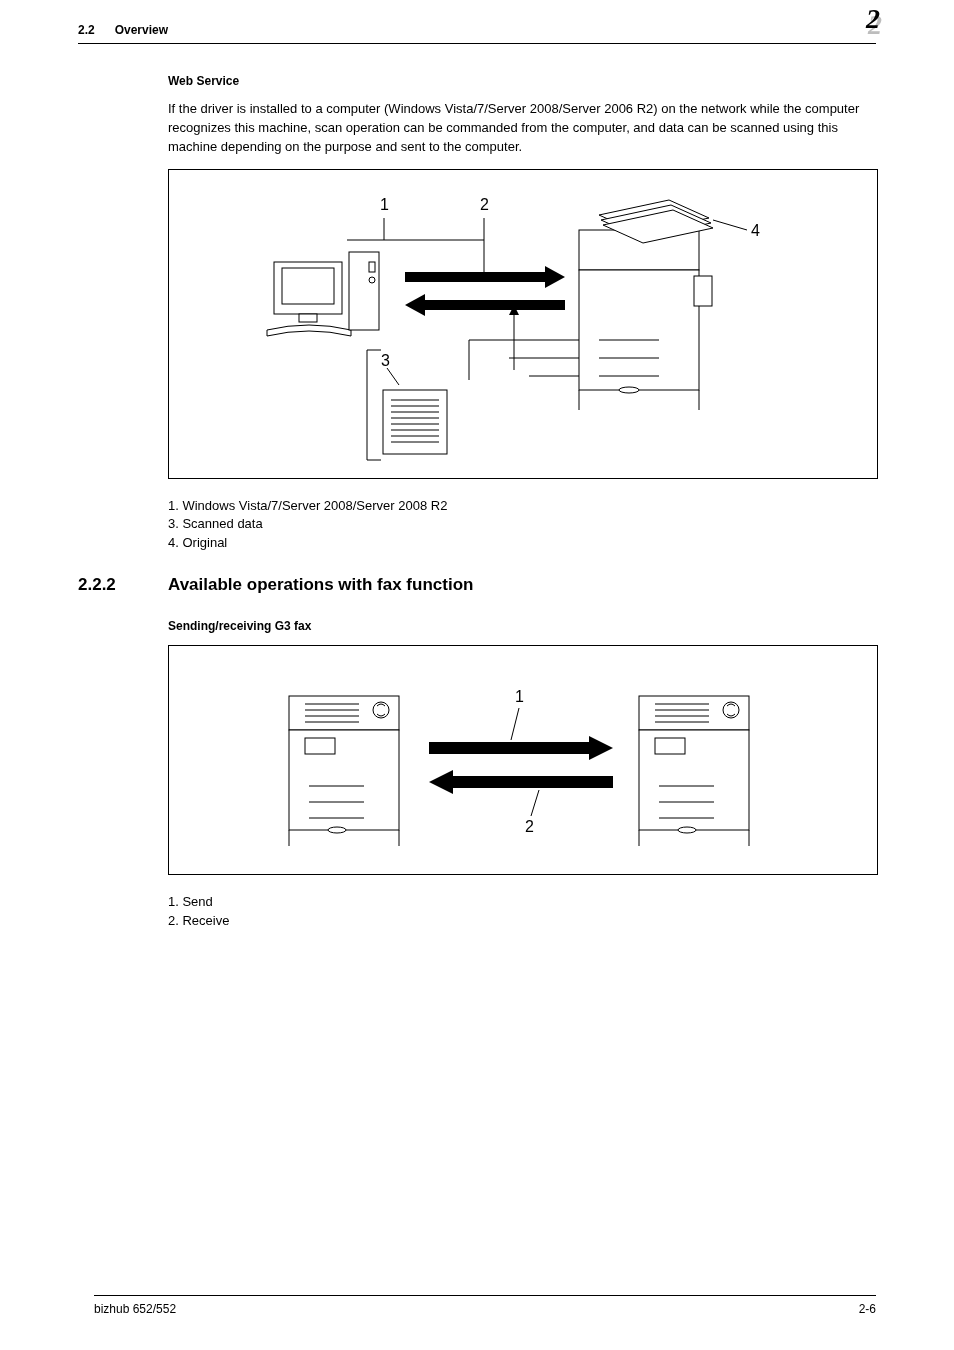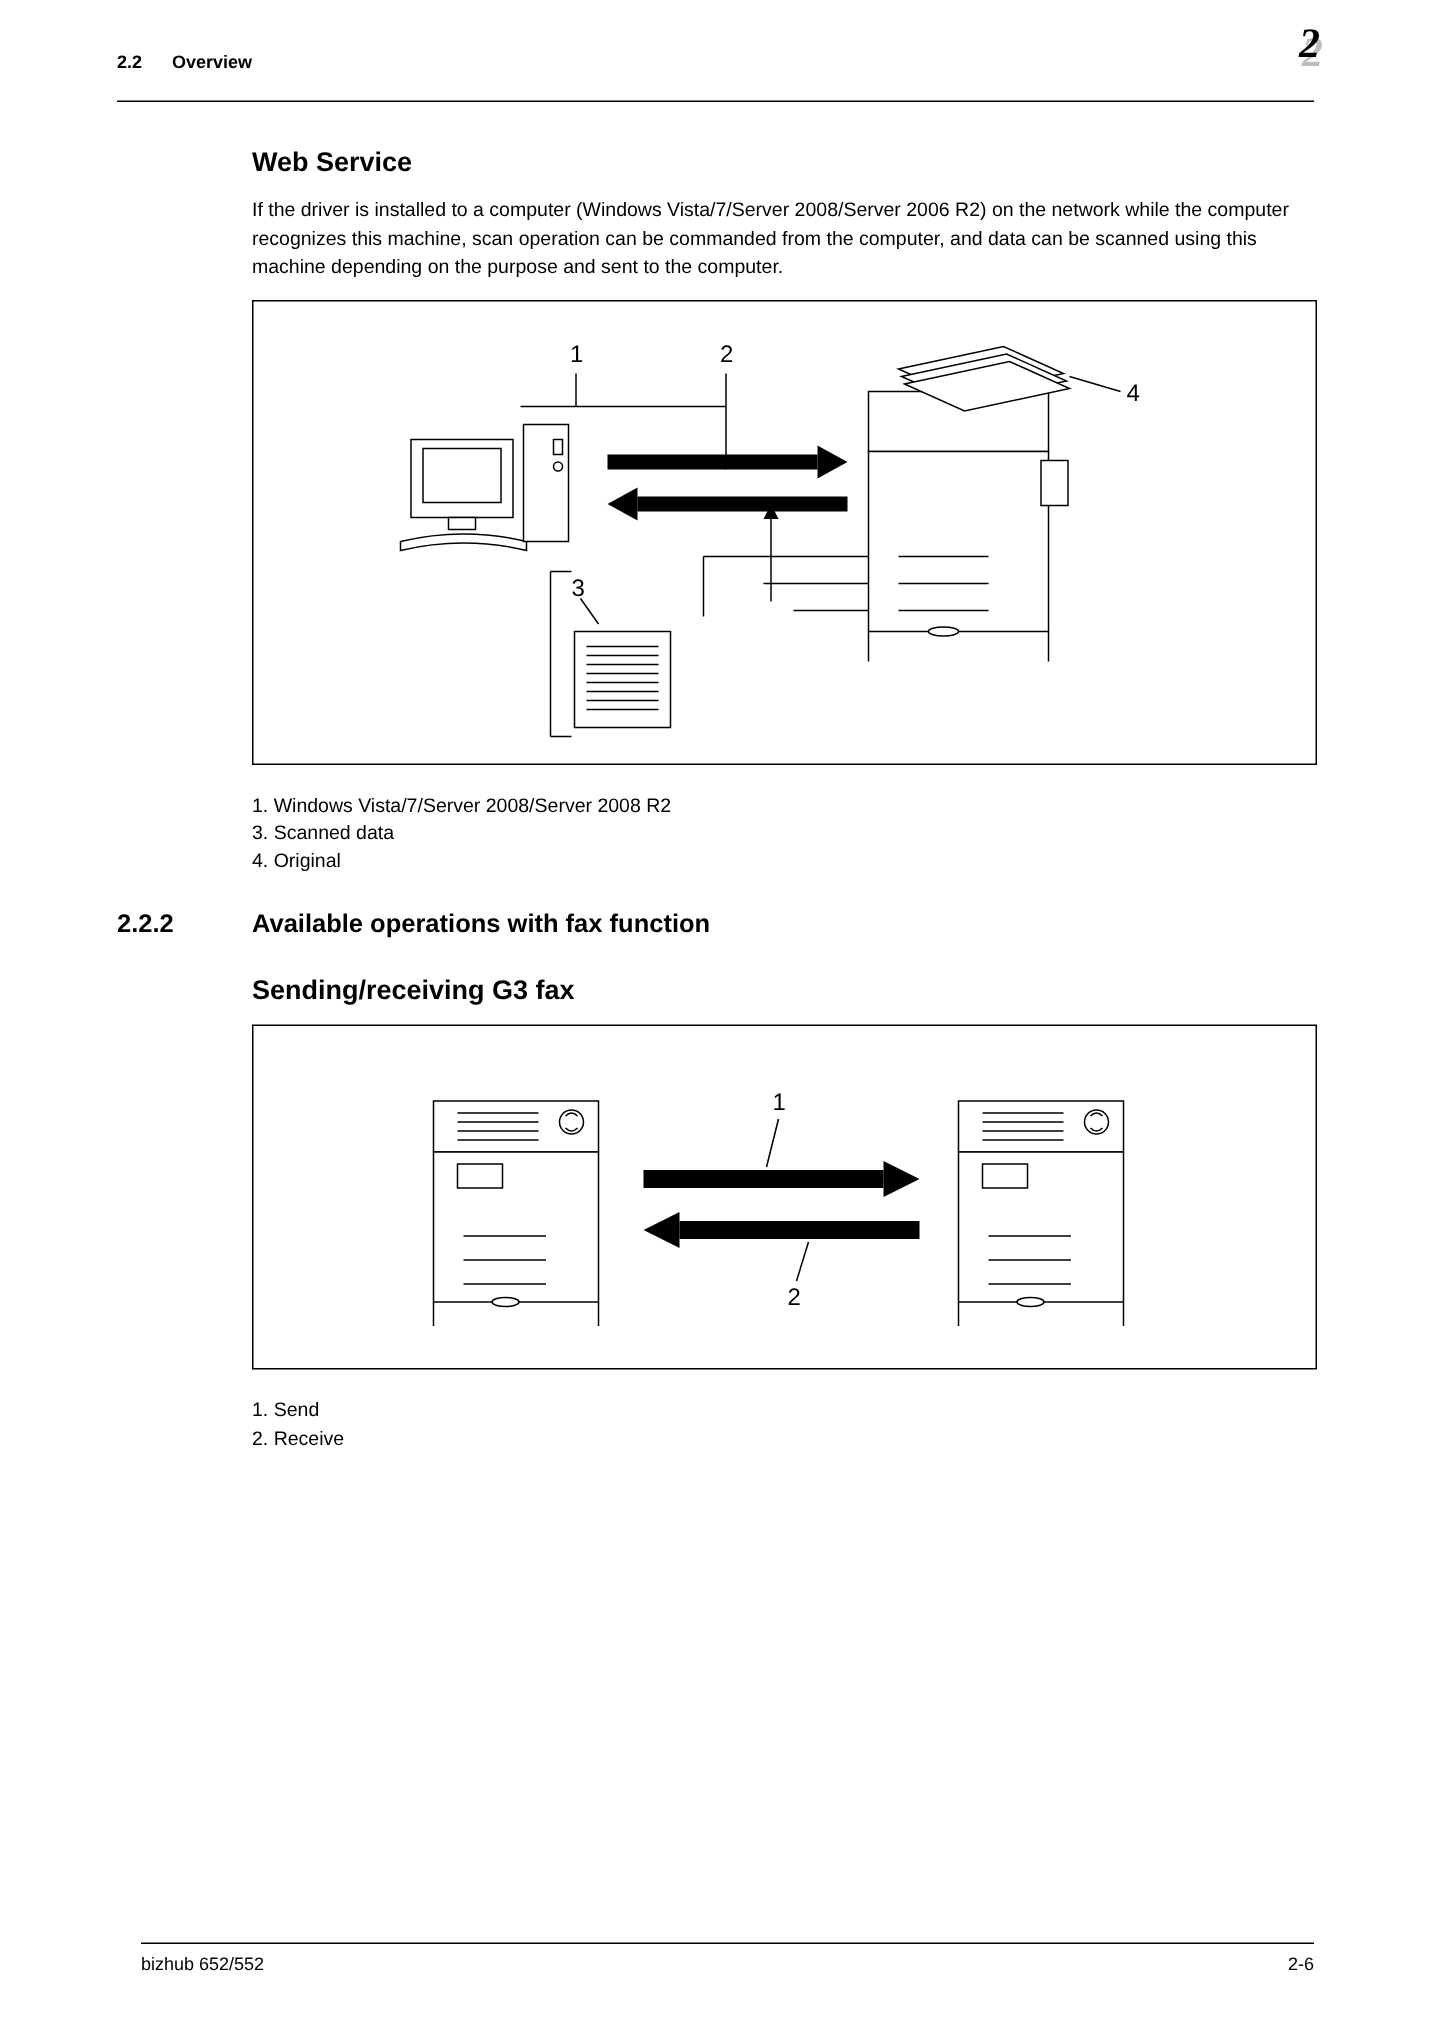--- a/index.html
+++ b/index.html
@@ -1,25 +1,25 @@
 <!DOCTYPE html>
 <html><head>
 <meta charset="utf-8">
 <style>
   * { box-sizing: border-box; margin: 0; padding: 0; }
   html, body { width: 954px; height: 1350px; background: #ffffff; font-family: Arial, Helvetica, sans-serif; color: #000; }
   .page { position: relative; width: 954px; height: 1350px; padding: 0 78px; }
-  .header { display: flex; justify-content: space-between; align-items: flex-end; height: 68px; border-bottom: 1px solid #000; padding-bottom: 19px; }
+  .header { display: flex; justify-content: space-between; align-items: flex-end; height: 44px; border-bottom: 1px solid #000; padding-bottom: 6px; }
   .header-left { font-size: 12px; font-weight: bold; display: flex; gap: 20px; }
   .header-right { position: relative; height: 36px; }
   .chapter-badge { font-style: italic; font-weight: bold; font-size: 28px; font-family: Georgia, 'Times New Roman', serif; position: absolute; right: -4px; bottom: -2px; }
   .chapter-shadow { position: absolute; right: -6px; bottom: -4px; color: #bdbdbd; z-index: 0; }
   .chapter-fore { position: relative; z-index: 1; }
   .content { padding-top: 30px; padding-left: 90px; }
-  h3.subhead { font-size: 18px; font-weight: bold; margin: 0 0 12px 0; }
+  h3.subhead { font-size: 12px; font-weight: bold; margin: 0 0 12px 0; }
   p.body { font-size: 13px; line-height: 1.45; margin-bottom: 12px; }
   .figure-box { border: 1px solid #000; width: 710px; margin: 8px 0 18px 0; position: relative; background: #fff; }
   .fig-a { height: 310px; }
   .fig-b { height: 230px; }
   .legend { font-size: 13px; line-height: 1.45; margin-bottom: 22px; }
   .section-row { display: flex; align-items: flex-end; gap: 26px; margin: 12px 0 24px -90px; }
   .section-num { font-size: 17px; font-weight: bold; width: 64px; }
   .section-title { font-size: 17px; font-weight: bold; }
   .footer { position: absolute; left: 94px; right: 78px; bottom: 34px; border-top: 1px solid #000; display: flex; justify-content: space-between; font-size: 12px; padding-top: 6px; }
   svg { display: block; }

